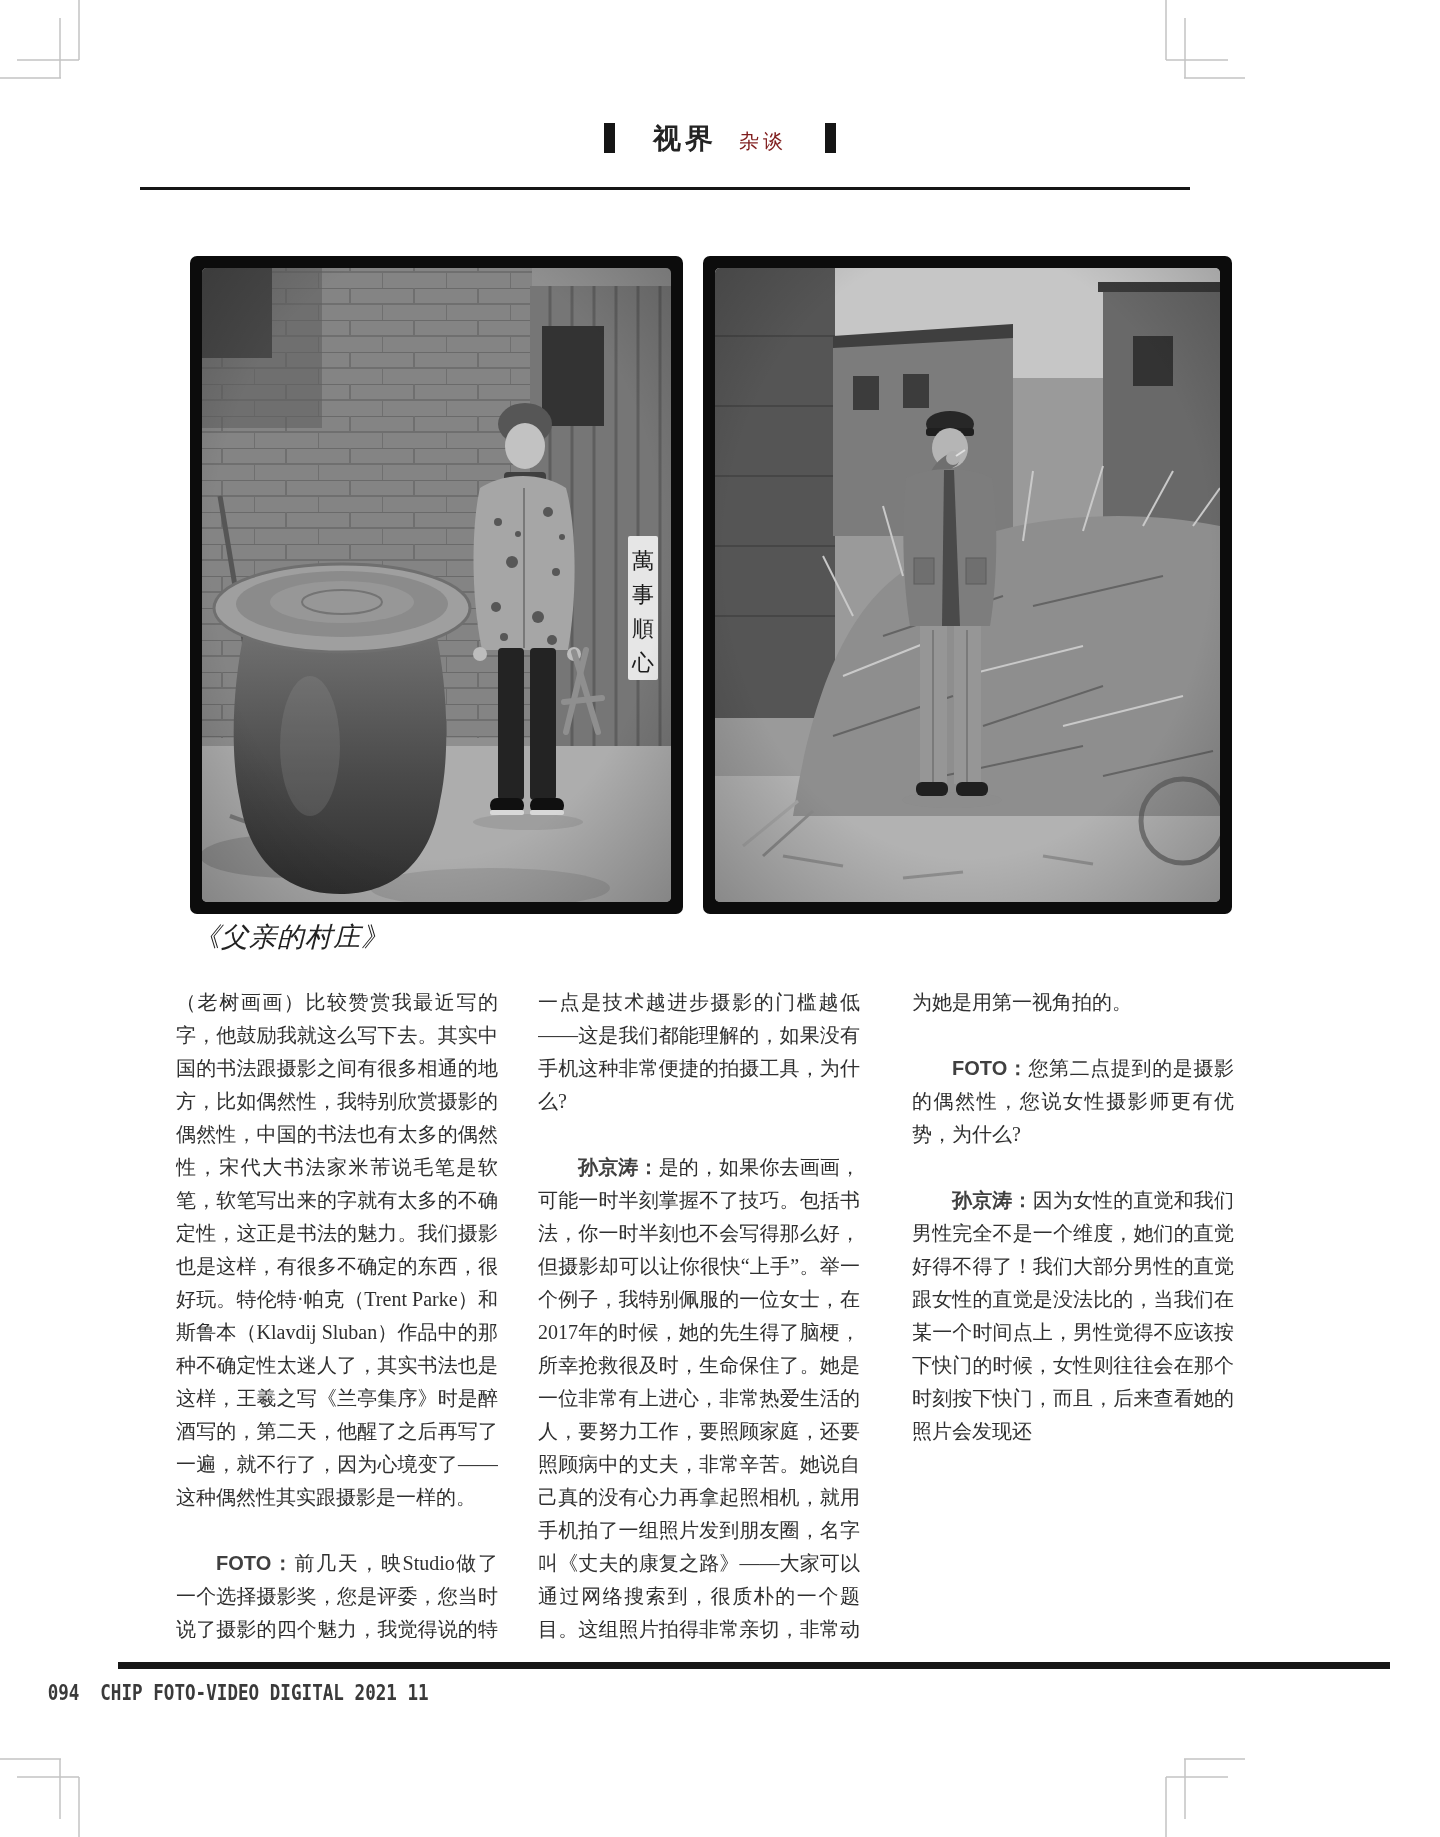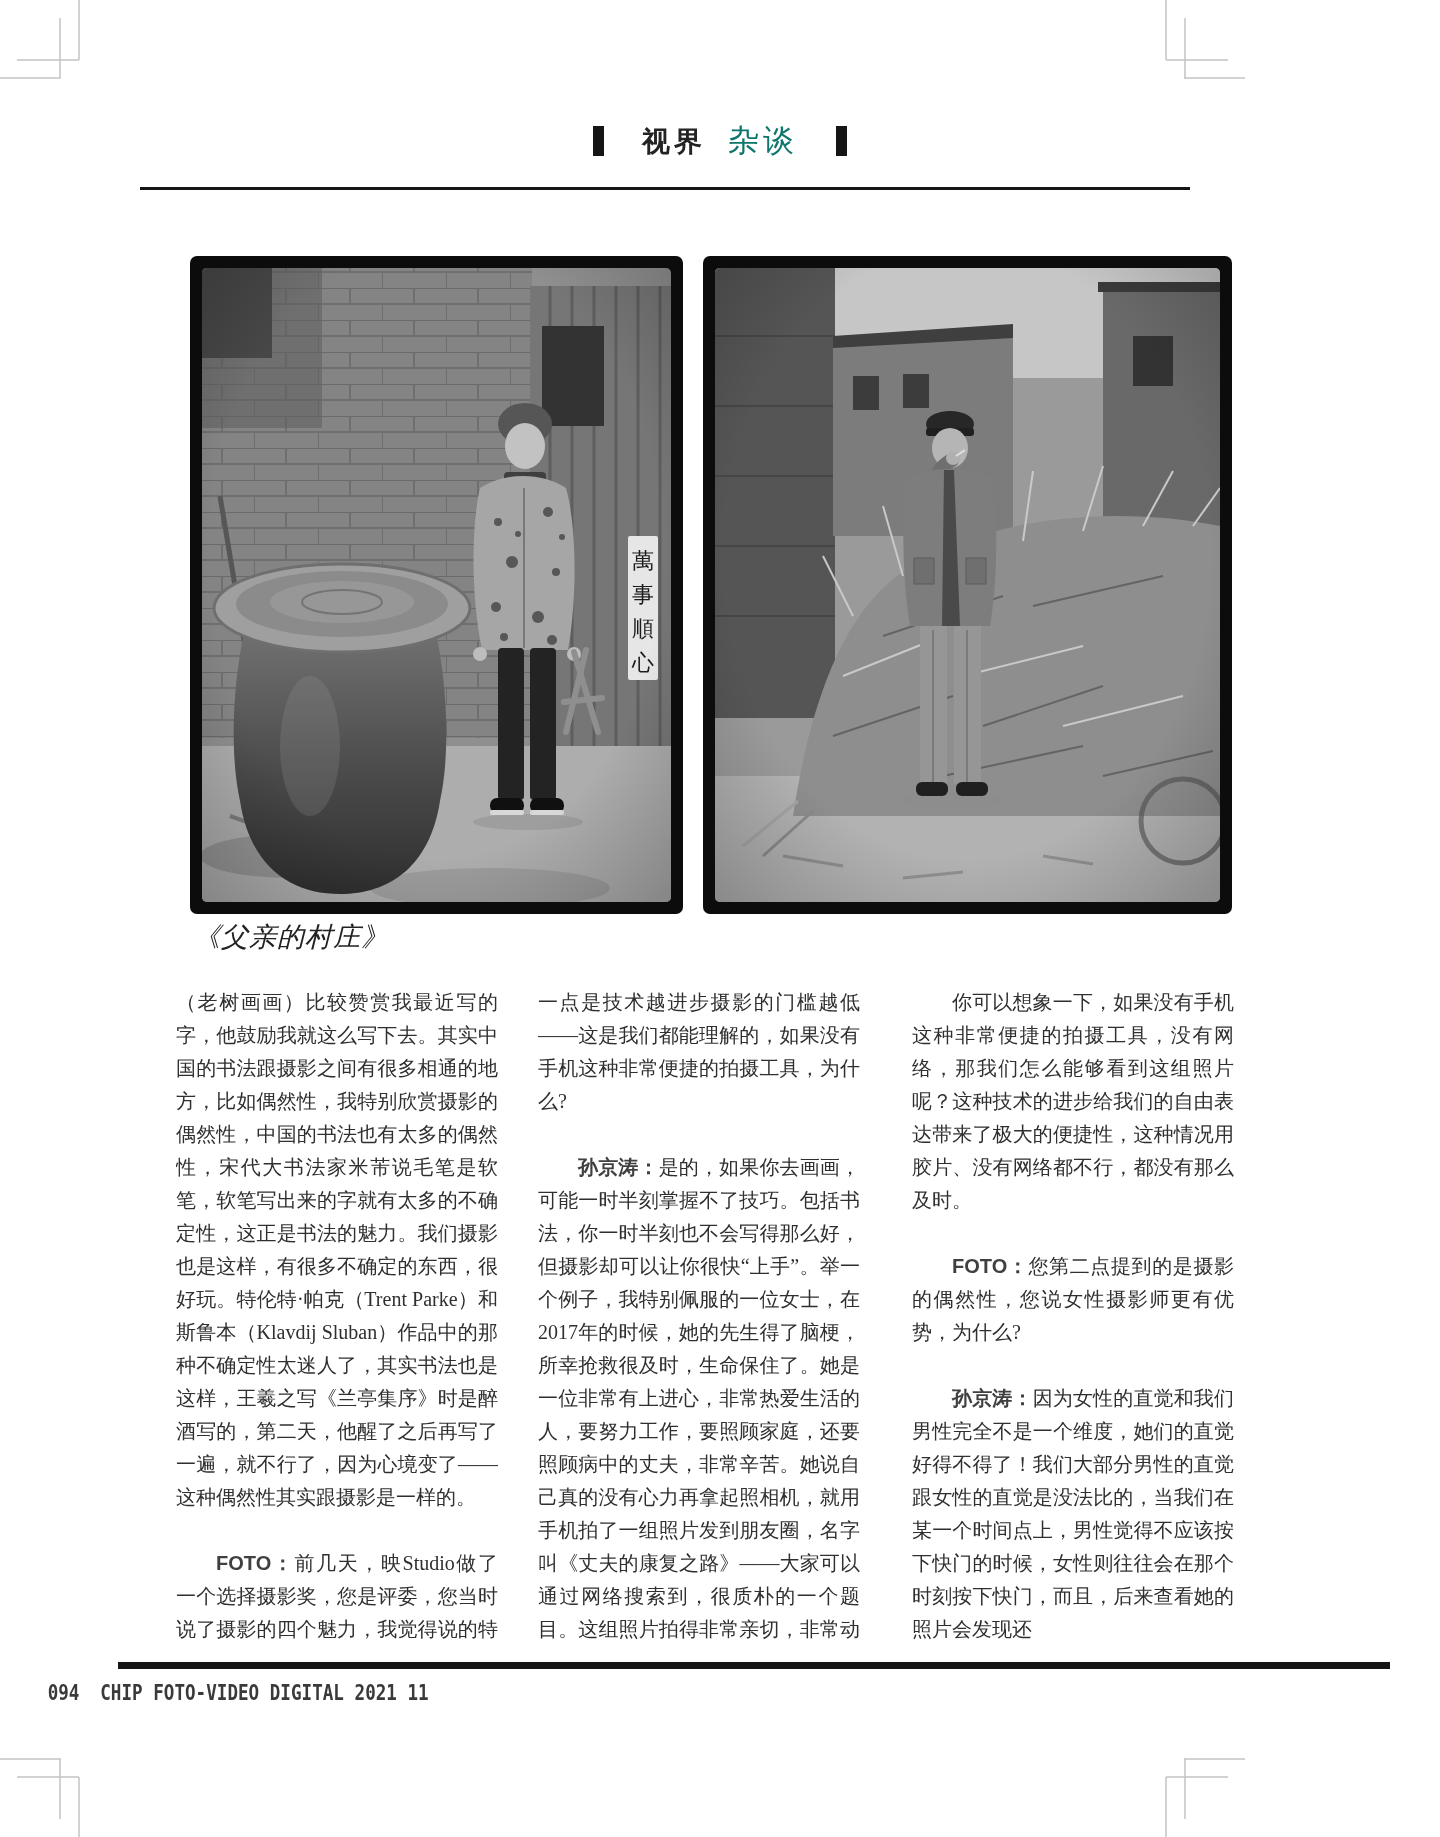--- a/index.html
+++ b/index.html
@@ -14,21 +14,21 @@
   #crop-bl{left:0;top:1737px;}
   #crop-br{left:1145px;top:1737px;}
 
   
   .masthead{position:absolute;top:120px;left:0;right:0;text-align:center;white-space:nowrap;}
   .hbar{display:inline-block;width:11px;height:30px;background:#151515;vertical-align:-5px;}
   .hbar.left{margin-right:38px;}
   .hbar.right{margin-left:38px;}
   .mast-main{font-family:"Liberation Sans","DejaVu Sans",sans-serif;font-weight:bold;font-size:28px;
              color:#232323;letter-spacing:4px;}
-  .mast-sub{font-family:"Liberation Sans","DejaVu Sans",sans-serif;font-size:31px;color:#0f766e;
+  .mast-sub{font-family:"Liberation Sans","DejaVu Sans",sans-serif;font-size:20px;color:#7f1d1d;
             letter-spacing:4px;margin-left:22px;}
 
   .rule-top{position:absolute;left:140px;top:187px;width:1050px;height:3px;background:#161616;}
   .rule-bottom{position:absolute;left:118px;top:1662px;width:1272px;height:7px;background:#161616;}
 
   
   .photo{position:absolute;top:256px;}
   #photo-left{left:190px;width:493px;height:658px;}
   #photo-right{left:703px;width:529px;height:658px;}
   .photo svg{display:block;}
@@ -277,21 +277,21 @@
   <section>
     <div class="col" id="col-1">
       <p class="para"><span>（老树画画）比较赞赏我最近写的字，他鼓励我就这么写下去。其实中国的书法跟摄影之间有很多相通的地方，比如偶然性，我特别欣赏摄影的偶然性，中国的书法也有太多的偶然性，宋代大书法家米芾说毛笔是软笔，软笔写出来的字就有太多的不确定性，这正是书法的魅力。我们摄影也是这样，有很多不确定的东西，很好玩。特伦特·帕克（Trent Parke）和斯鲁本（Klavdij Sluban）作品中的那种不确定性太迷人了，其实书法也是这样，王羲之写《兰亭集序》时是醉酒写的，第二天，他醒了之后再写了一遍，就不行了，因为心境变了——这种偶然性其实跟摄影是一样的。</span></p>
       <p class="para indent"><b class="qlabel">FOTO：</b><span>前几天，映Studio做了一个选择摄影奖，您是评委，您当时说了摄影的四个魅力，我觉得说的特别好，第</span></p>
     </div>
     <div class="col" id="col-2">
       <p class="para"><span>一点是技术越进步摄影的门槛越低——这是我们都能理解的，如果没有手机这种非常便捷的拍摄工具，为什么?</span></p>
       <p class="para indent"><b class="qlabel">孙京涛：</b><span>是的，如果你去画画，可能一时半刻掌握不了技巧。包括书法，你一时半刻也不会写得那么好，但摄影却可以让你很快“上手”。举一个例子，我特别佩服的一位女士，在2017年的时候，她的先生得了脑梗，所幸抢救很及时，生命保住了。她是一位非常有上进心，非常热爱生活的人，要努力工作，要照顾家庭，还要照顾病中的丈夫，非常辛苦。她说自己真的没有心力再拿起照相机，就用手机拍了一组照片发到朋友圈，名字叫《丈夫的康复之路》——大家可以通过网络搜索到，很质朴的一个题目。这组照片拍得非常亲切，非常动人，因</span></p>
     </div>
     <div class="col" id="col-3">
-      <p class="para indent"><span>你可以想象一下，如果没有手机这种非常便捷的拍摄工具，没有网络，那我们怎么能够看到这组照片呢？这种技术的进步给我们的自由表达带来了极大的便捷性，这种情况用胶片、没有网络都不行，都没有那么及时。</span></p>
+      <p class="para"><span>为她是用第一视角拍的。</span></p>
       <p class="para indent"><b class="qlabel">FOTO：</b><span>您第二点提到的是摄影的偶然性，您说女性摄影师更有优势，为什么?</span></p>
       <p class="para indent"><b class="qlabel">孙京涛：</b><span>因为女性的直觉和我们男性完全不是一个维度，她们的直觉好得不得了！我们大部分男性的直觉跟女性的直觉是没法比的，当我们在某一个时间点上，男性觉得不应该按下快门的时候，女性则往往会在那个时刻按下快门，而且，后来查看她的照片会发现还</span></p>
     </div>
   </section>
 
   <div class="rule-bottom"></div>
   <div class="folio">
     <span class="folio-inner">
       <span class="folio-page">094</span><span>CHIP FOTO-VIDEO DIGITAL 2021 11</span>
     </span>

